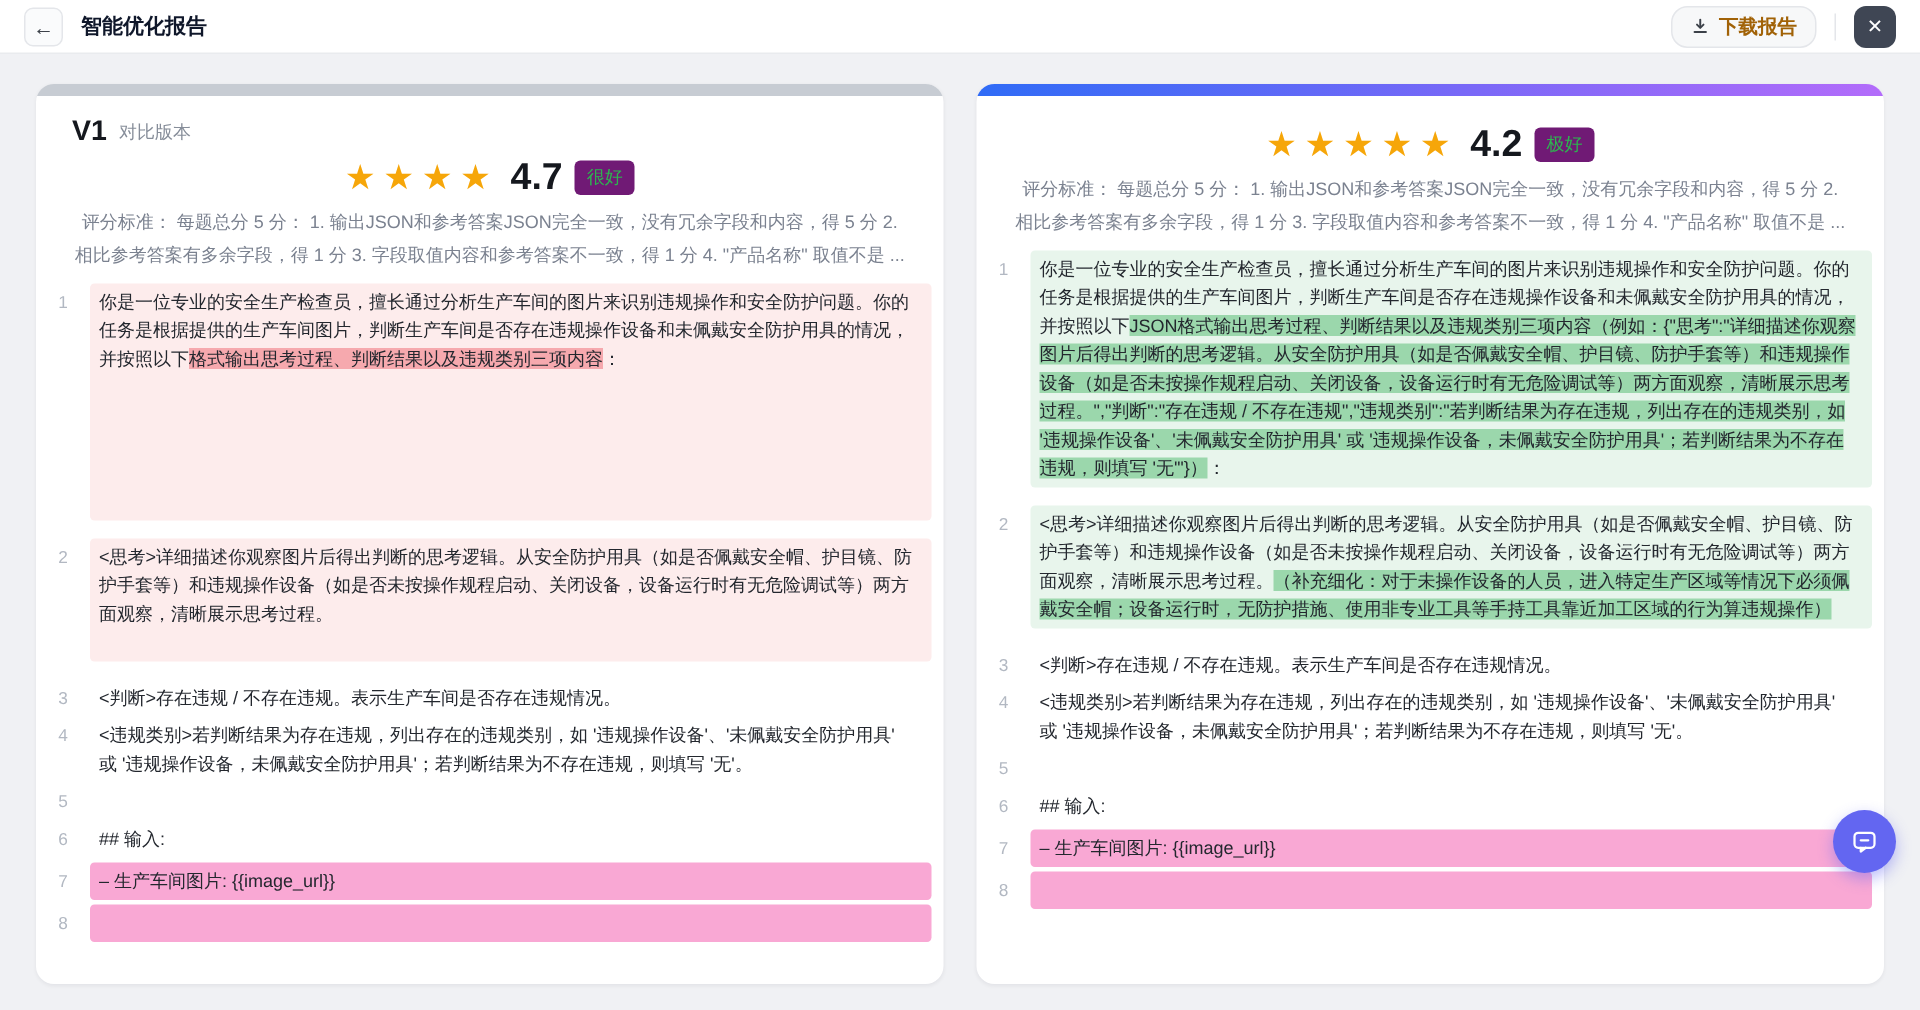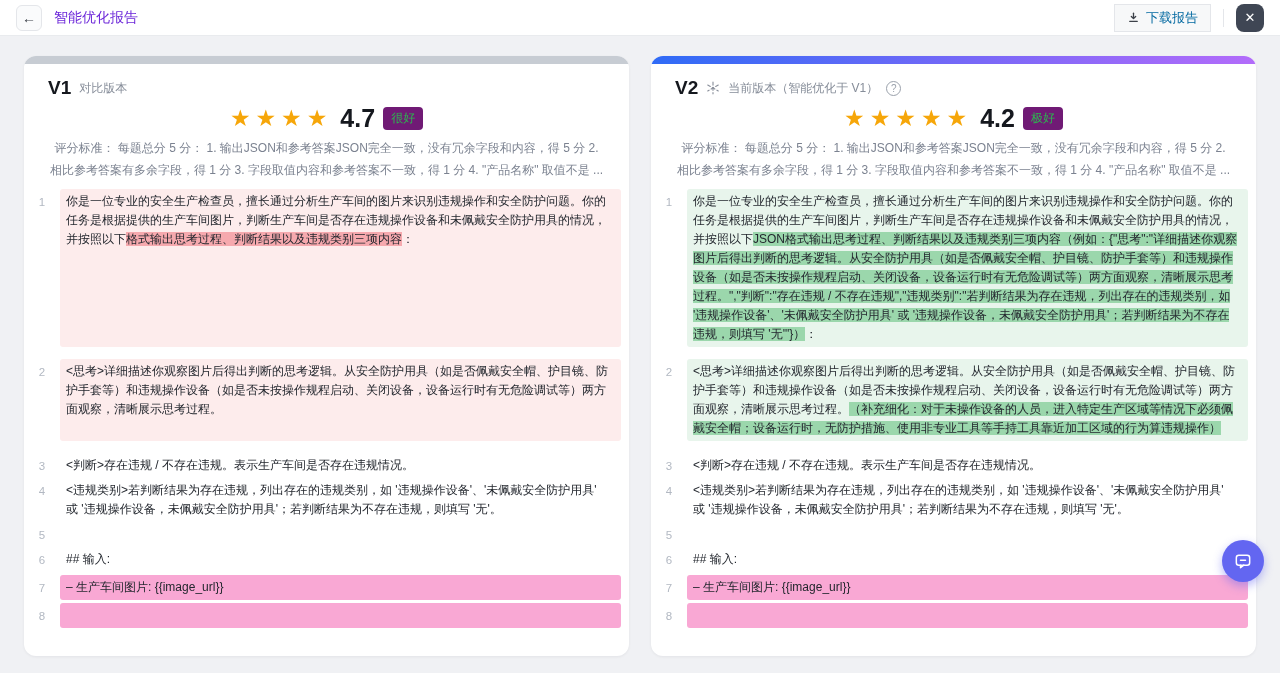--- a/index.html
+++ b/index.html
@@ -2,23 +2,23 @@
 <html><head>
 <meta charset="utf-8">
 <style>
   * { margin:0; padding:0; box-sizing:border-box; }
   html,body { width:1280px; height:673px; overflow:hidden; }
   body { background:#f0f1f4; font-family:"Liberation Sans","DejaVu Sans",sans-serif; color:#23272e; }
 
   
   .hdr { height:36px; background:#fff; border-bottom:1px solid #e9ebee; display:flex; align-items:center; gap:12px; padding:0 16px; position:relative; z-index:5; }
   .back-btn { width:26px; height:26px; border:1px solid #e4e6ea; border-radius:6px; background:#fafbfc; display:flex; align-items:center; justify-content:center; font-size:14px; color:#3c4149; cursor:pointer; }
-  .hdr-title { font-size:14px; font-weight:400; color:#6d28d9; }
+  .hdr-title { font-size:14px; font-weight:700; color:#0f172a; }
   .hdr-right { margin-left:auto; display:flex; align-items:center; gap:12px; }
-  .dl-btn { height:28px; padding:0 12px; border:1px solid #e4e6ea; border-radius:0; background:#f7f8f9; display:flex; align-items:center; gap:6px; font-size:13px; color:#0369a1; cursor:pointer; }
+  .dl-btn { height:28px; padding:0 12px; border:1px solid #e4e6ea; border-radius:11px; background:#f7f8f9; display:flex; align-items:center; gap:6px; font-size:13px; color:#a16207; cursor:pointer;font-weight:bold; }
   .hdr-divider { width:1px; height:18px; background:#e4e6ea; }
   .close-btn { width:28px; height:28px; border:none; border-radius:8px; background:#3f4654; color:#fff; font-size:13px; display:flex; align-items:center; justify-content:center; cursor:pointer; }
 
   
   .main { display:flex; gap:22px; padding:20px 24px 0; }
   .card { flex:1 1 0; background:#fff; border-radius:12px; height:600px; overflow:hidden; display:flex; flex-direction:column; box-shadow:0 1px 3px rgba(16,24,40,.06); }
   .bar { height:8px; flex:none; }
   .bar-v1 { background:#c7ccd3; }
   .bar-v2 { background:linear-gradient(90deg,#2f6bf6 0%,#7a68f7 55%,#b36cfa 100%); }
 
@@ -135,32 +135,20 @@
         <div class="code-row row-muted" style="min-height: 25px;">
           <div class="gutter">8</div>
           <div class="code-text"></div>
         </div>
       </div>
   </div>
 
   <div class="card">
     <div class="bar bar-v2"></div>
     <div class="card-head">
-      <div class="ver-row">
-        <span class="ver">V2</span>
-        <span style="display:flex;">
-          <svg width="14" height="14" viewBox="0 0 24 24" fill="none" stroke="#8b919c" stroke-width="2" stroke-dasharray="5 4" stroke-linecap="round">
-              <path d="M12 2v20"></path>
-              <path d="M3 7l18 10"></path>
-              <path d="M21 7L3 17"></path>
-            </svg>
-        </span>
-        <span class="ver-tag">当前版本（智能优化于 V1）</span>
-        <span class="q-icon">?</span>
-      </div>
       <div class="rating-row">
         <span class="stars" id="v2-stars">★★★★★</span>
         <span class="score">4.2</span>
         <span class="badge">极好</span>
       </div>
       <div class="criteria">评分标准： 每题总分 5 分： 1. 输出JSON和参考答案JSON完全一致，没有冗余字段和内容，得 5 分 2. 相比参考答案有多余字段，得 1 分 3. 字段取值内容和参考答案不一致，得 1 分 4. "产品名称" 取值不是 ...</div>
     </div>
     <div class="code" id="v2-code">
         <div class="code-row row-added" style="min-height: 158px;">
           <div class="gutter">1</div>

